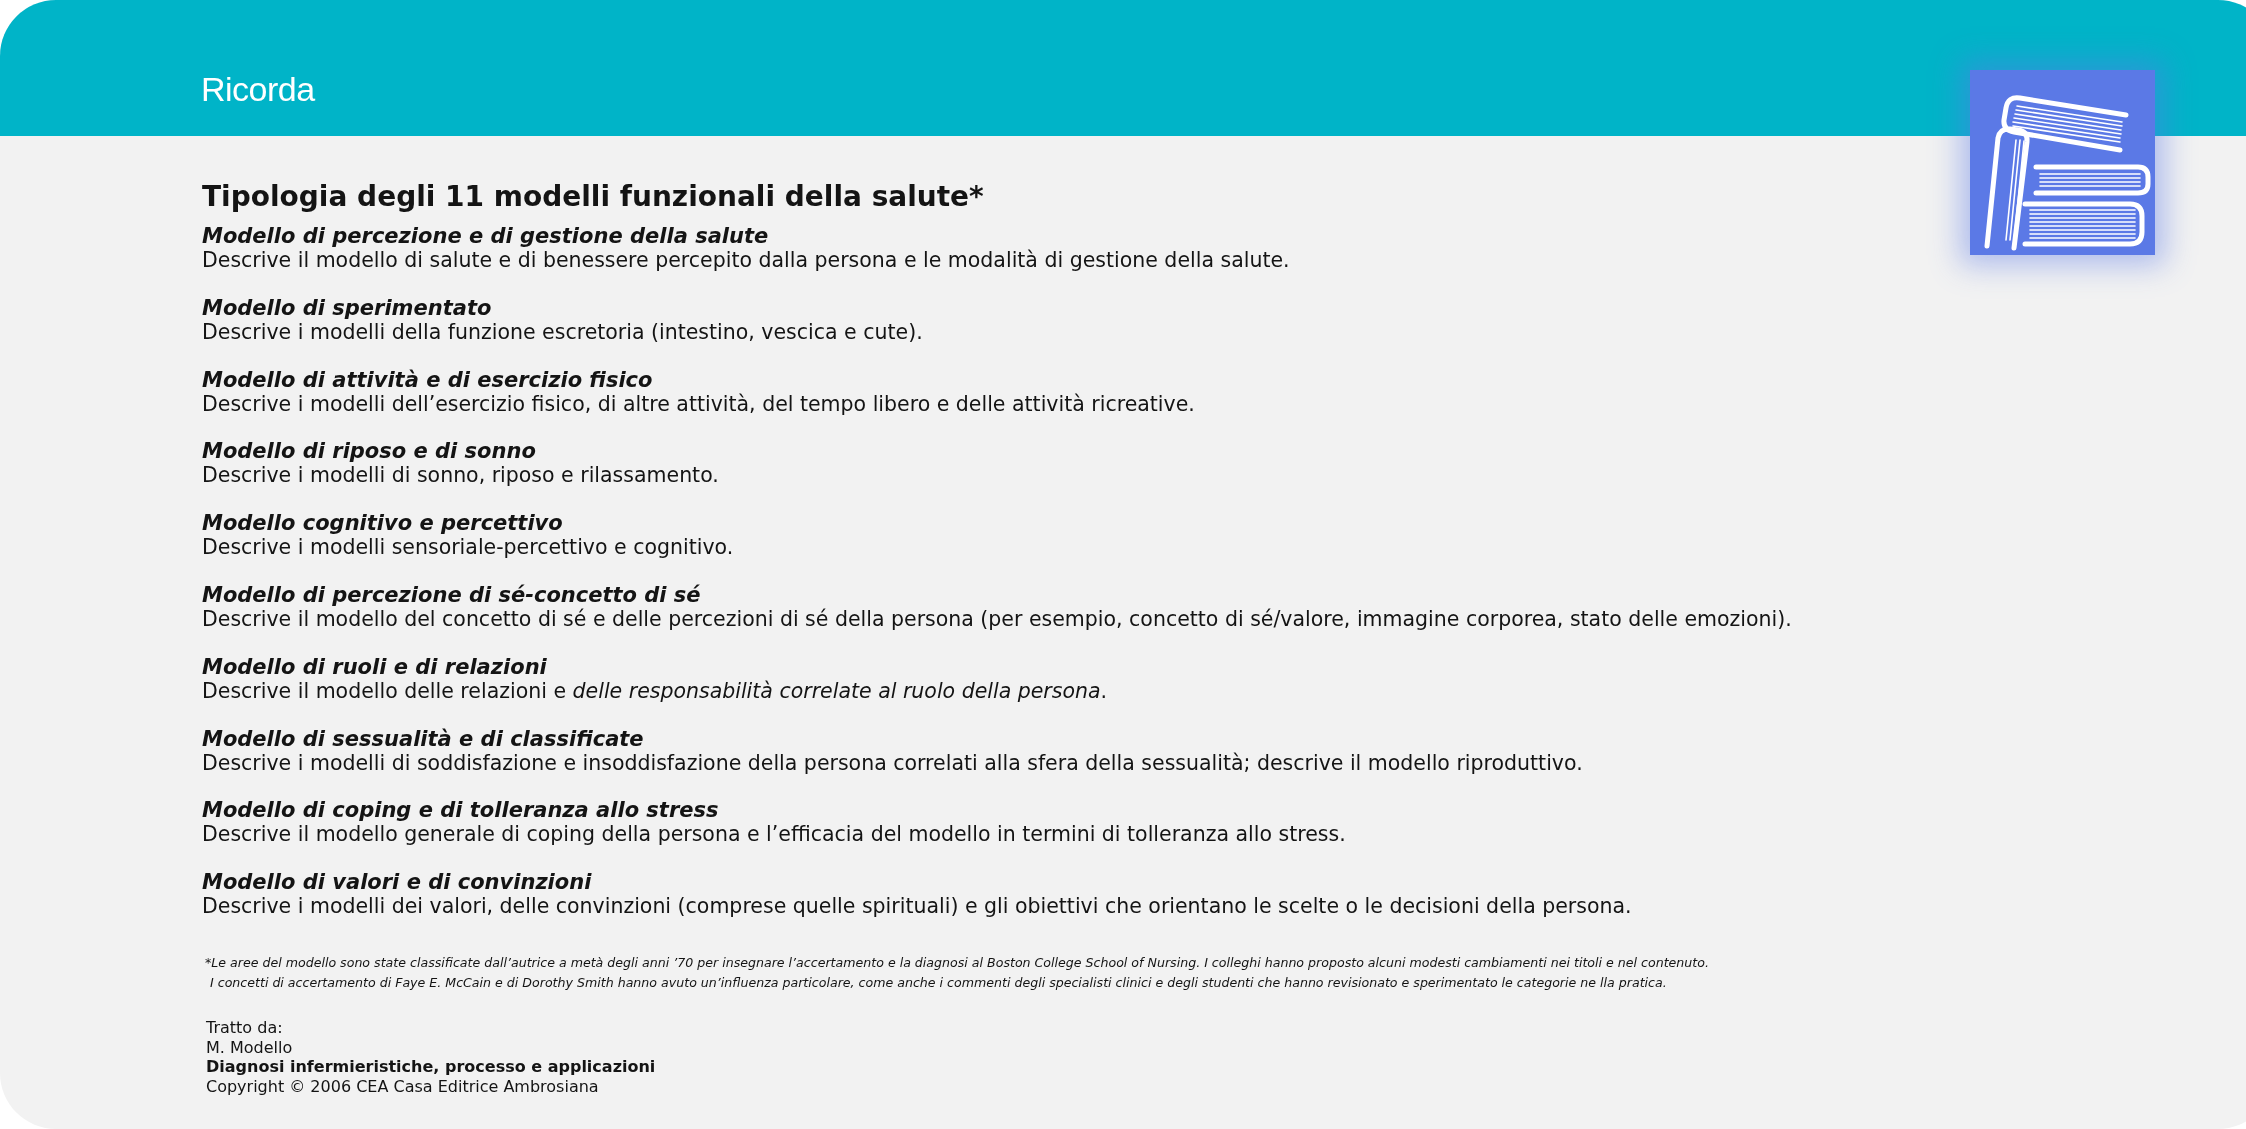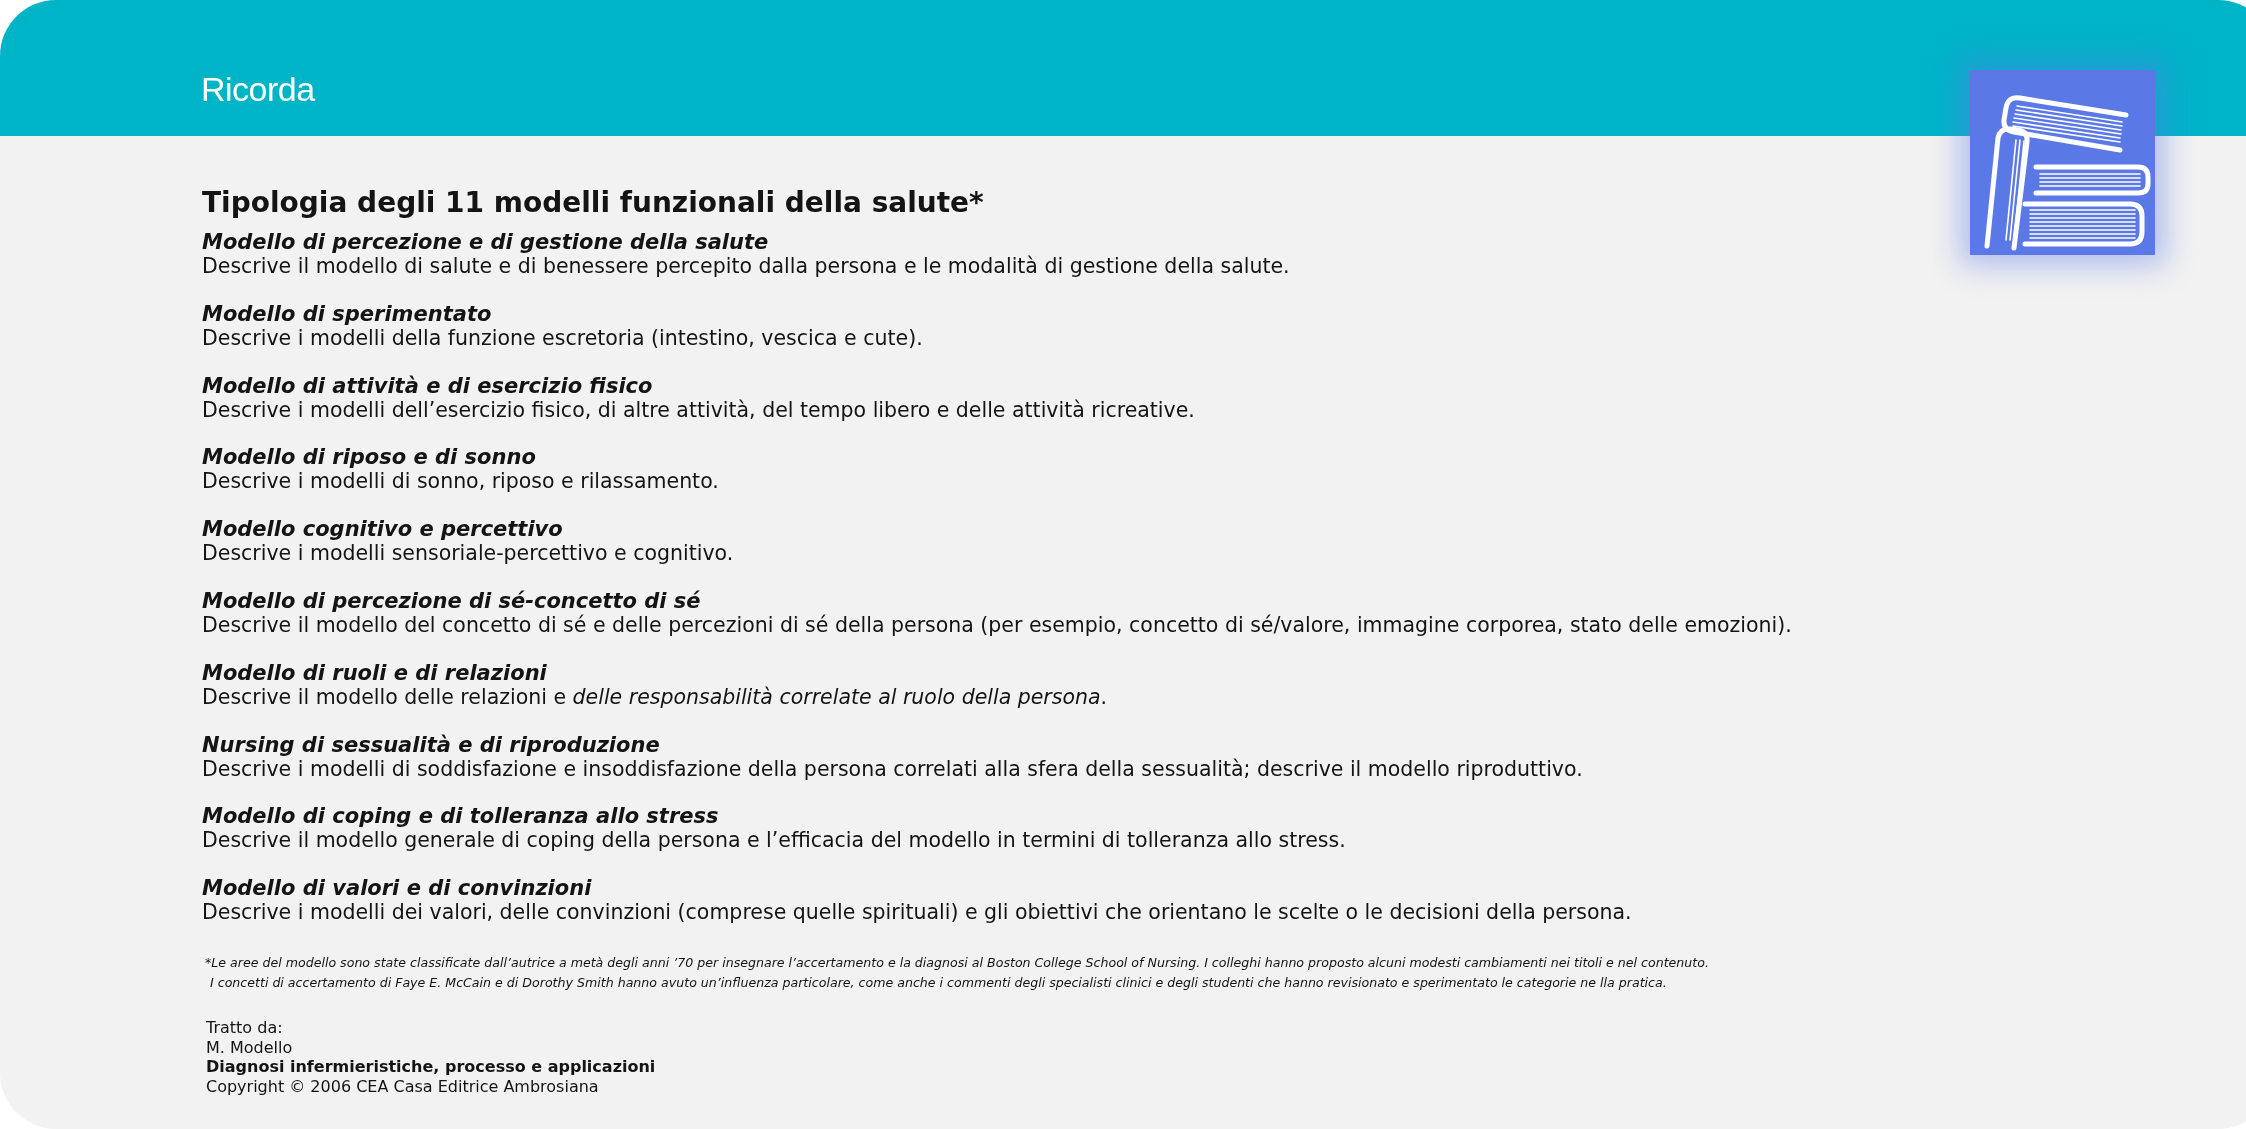--- a/index.html
+++ b/index.html
@@ -51,21 +51,21 @@
     box-shadow: 0 0 28px 10px rgba(91, 121, 230, 0.45);
   }
   .icon-wrap svg {
     display: block;
     width: 185px;
     height: 185px;
   }
   .content {
     position: absolute;
     left: 202px;
-    top: 186px;
+    top: 180px;
     width: 1700px;
     color: #141414;
   }
   .doc-title {
     font-size: 28px;
     font-weight: bold;
     line-height: 34px;
     margin: 0 0 10px 0;
   }
   .entry {
@@ -196,21 +196,21 @@
       <div class="entry-heading">Modello di percezione di sé-concetto di sé</div>
       <div class="entry-desc">Descrive il modello del concetto di sé e delle percezioni di sé della persona (per esempio, concetto di sé/valore, immagine corporea, stato delle emozioni).</div>
     </div>
 
     <div class="entry">
       <div class="entry-heading">Modello di ruoli e di relazioni</div>
       <div class="entry-desc"><span>Descrive il modello delle relazioni e </span><em>delle responsabilità correlate al ruolo della persona</em><span>.</span></div>
     </div>
 
     <div class="entry">
-      <div class="entry-heading">Nursing di sessualità e di riproduzione</div>
+      <div class="entry-heading">Modello di sessualità e di classificate</div>
       <div class="entry-desc">Descrive i modelli di soddisfazione e insoddisfazione della persona correlati alla sfera della sessualità; descrive il modello riproduttivo.</div>
     </div>
 
     <div class="entry">
       <div class="entry-heading">Modello di coping e di tolleranza allo stress</div>
       <div class="entry-desc">Descrive il modello generale di coping della persona e l’efficacia del modello in termini di tolleranza allo stress.</div>
     </div>
 
     <div class="entry">
       <div class="entry-heading">Modello di valori e di convinzioni</div>

